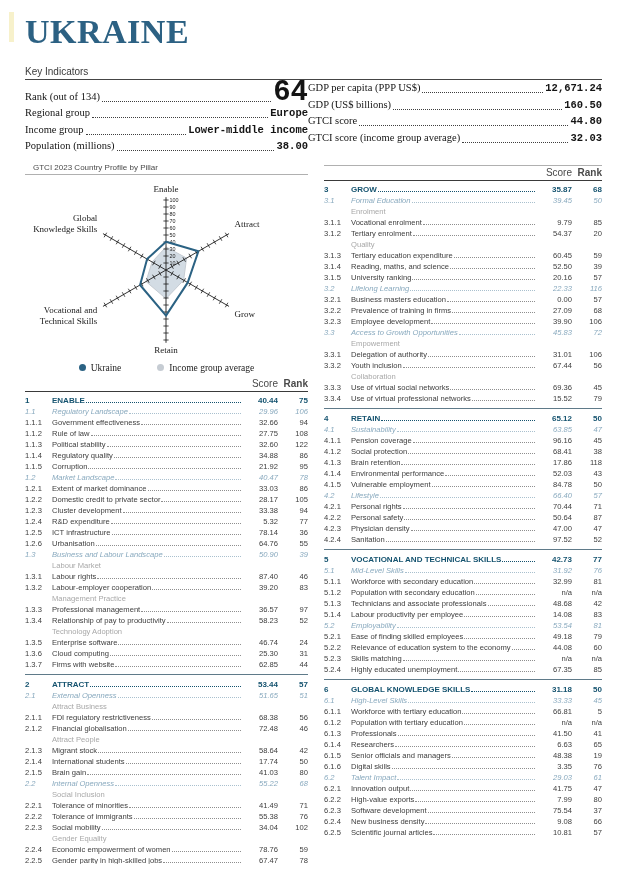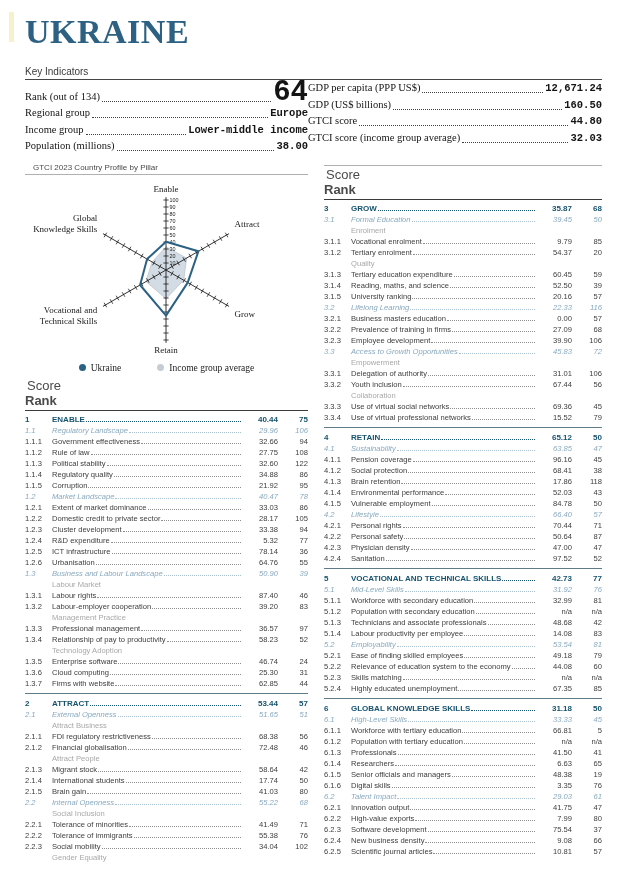--- a/index.html
+++ b/index.html
@@ -25,22 +25,22 @@
   .col-left{width:283px;}
   .col-right{flex:1;}
   .chart-title{font-size:8px;color:#4a4a4a;padding-left:8px;}
   .light-rule{border-top:1px solid #b0b0b0;margin-top:2px;}
   #radar{display:block;margin-top:2px;}
   .legend{display:flex;justify-content:center;gap:36px;margin-top:0;
           font-family:"Liberation Serif",serif;font-size:9.5px;color:#222;}
   .legend-item{display:flex;align-items:center;gap:5px;}
   .legend-dot{width:7px;height:7px;border-radius:50%;flex:none;}
   
-  .score-header{display:flex;justify-content:flex-end;font-size:13px;color:#4a4a4a;
-                padding-bottom:2px;border-bottom:1.5px solid #3a3a3a;margin-top:5px;flex-direction:column;}
+  .score-header{display:flex;justify-content:flex-end;font-size:10px;color:#4a4a4a;
+                padding-bottom:2px;border-bottom:1.5px solid #3a3a3a;margin-top:5px;}
   .col-right .score-header{margin-top:1px;}
   .sh-score{width:36px;text-align:right;}
   .sh-rank{width:30px;text-align:right;font-weight:bold;}
   
   .row{display:flex;align-items:flex-end;height:11px;font-size:7.6px;color:#3d3d3d;}
   .row .num{width:27px;flex:none;}
   .row .lbl{flex:none;white-space:nowrap;}
   .row .leader{flex:1;border-bottom:1px dotted #8e8e8e;margin:0 1px 1.6px;min-width:3px;}
   .row .score{width:36px;text-align:right;flex:none;}
   .row .rank{width:30px;text-align:right;flex:none;}

